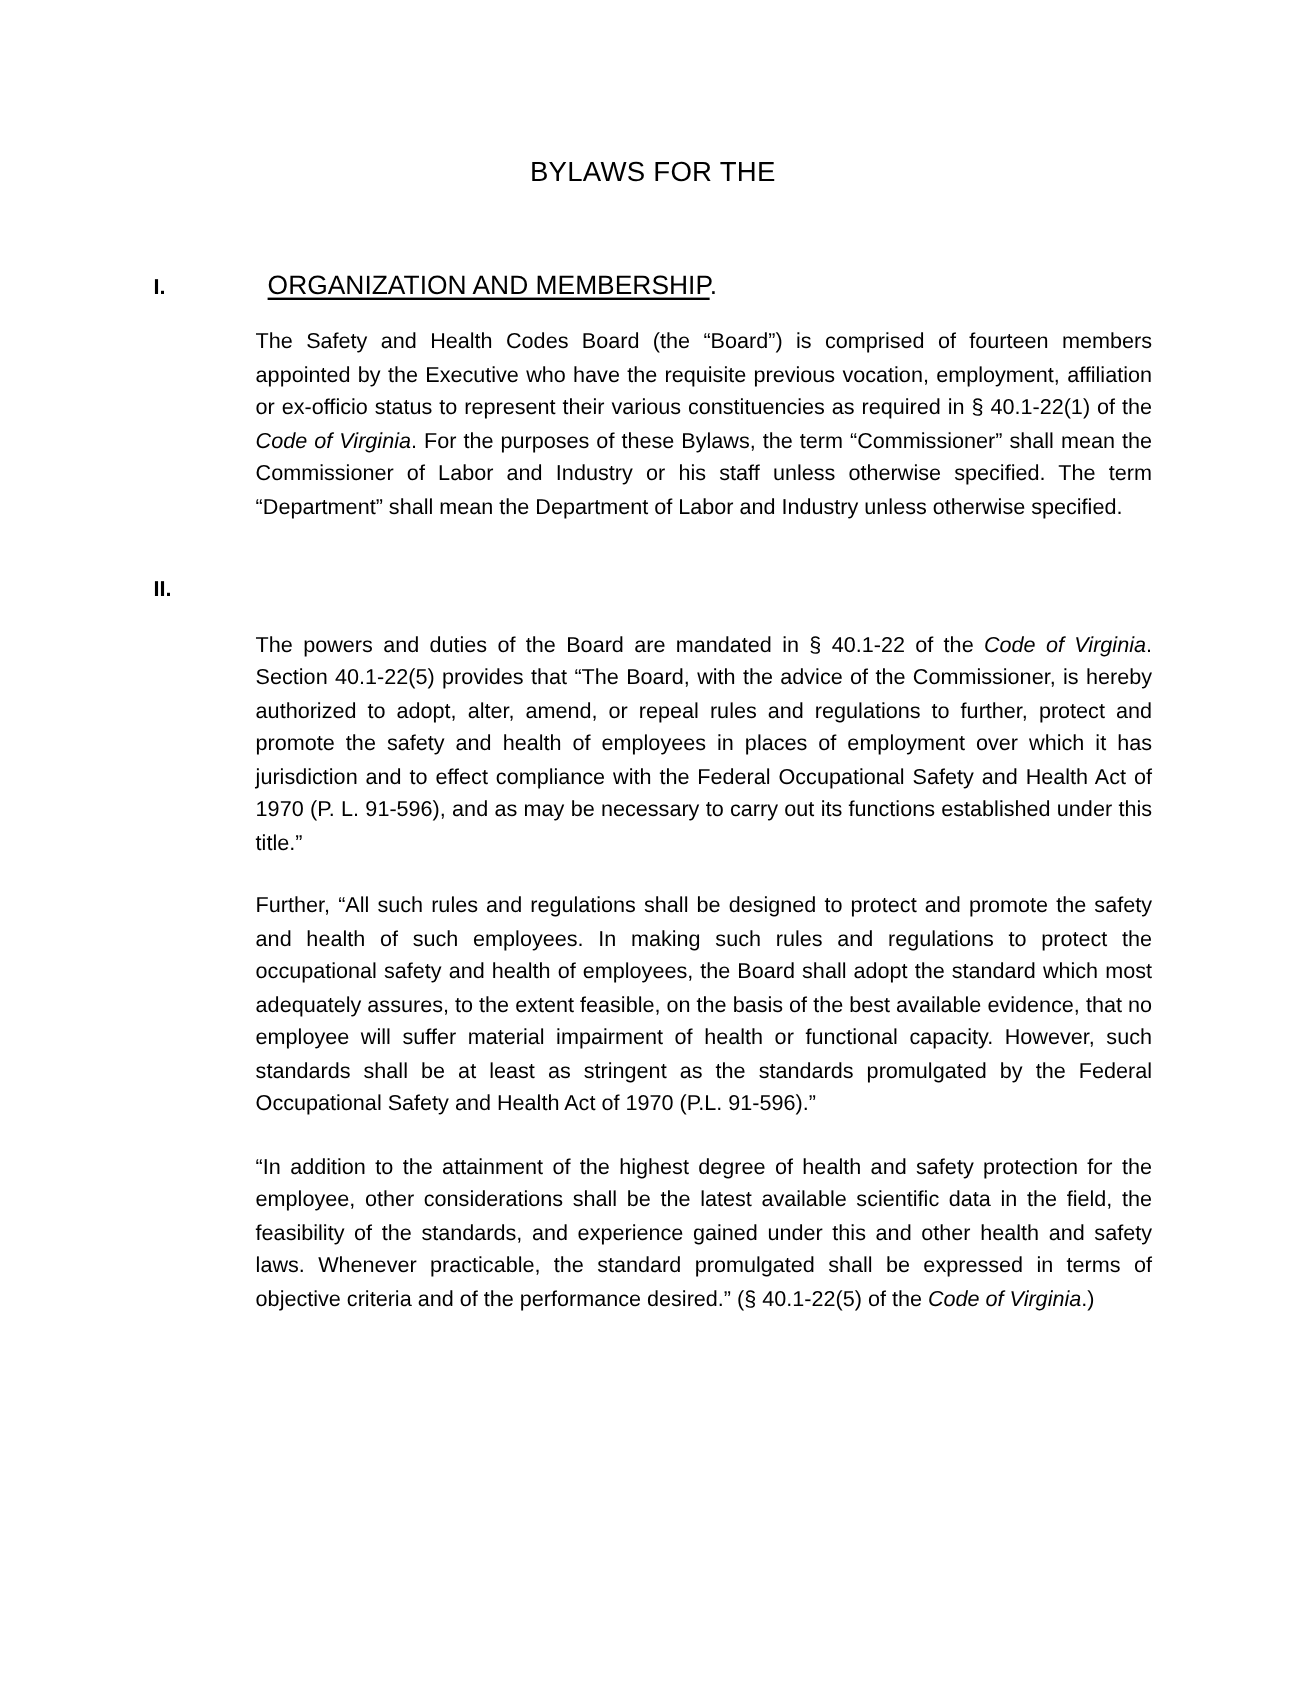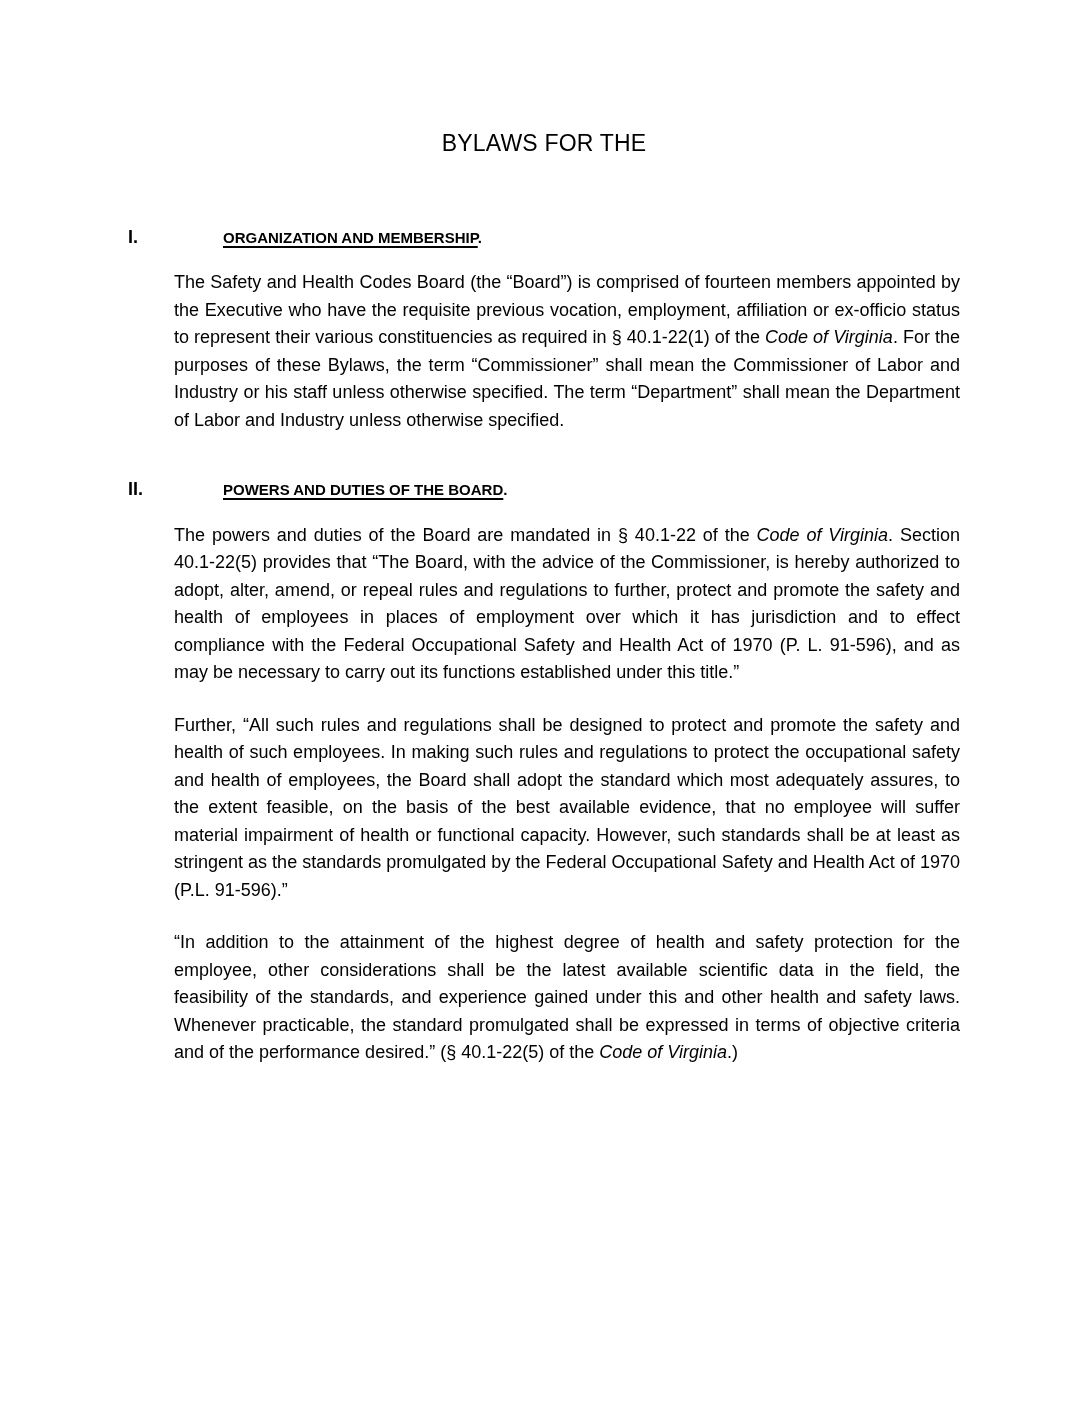--- a/index.html
+++ b/index.html
@@ -34,31 +34,31 @@
   .heading-row {
     display: flex;
     align-items: baseline;
   }
   .section-number {
     flex: 0 0 95px;
     font-weight: bold;
   }
   .section-heading {
     margin: 0;
-    font-size: 15px;
-    font-weight: bold;
+    font-size: 22px;
+    font-weight: normal;
     line-height: 27.5px;
   }
   .heading-underline {
     text-decoration: underline;
     text-decoration-thickness: 2px;
     text-underline-offset: 3px;
   }
   .paragraph {
-    margin: 18px 0 0 46px;
+    margin: 18px 0 0 85px;
     text-align: justify;
   }
   .paragraph + .paragraph {
     margin-top: 25px;
   }
   .italic { font-style: italic; }
 </style>
 </head>
 <body>
 
@@ -72,20 +72,19 @@
     <div class="heading-row">
       <span class="section-number">I.</span>
       <h2 class="section-heading"><span class="heading-underline">ORGANIZATION AND MEMBERSHIP</span><span>.</span></h2>
     </div>
     <p class="paragraph"><span>The Safety and Health Codes Board (the “Board”) is comprised of fourteen members appointed by the Executive who have the requisite previous vocation, employment, affiliation or ex-officio status to represent their various constituencies as required in § 40.1-22(1) of the </span><span class="italic">Code of Virginia</span><span>.  For the purposes of these Bylaws, the term “Commissioner” shall mean the Commissioner of Labor and Industry or his staff unless otherwise specified. The term “Department” shall mean the Department of Labor and Industry unless otherwise specified.</span></p>
   </section>
 
   <section class="doc-section section-2">
     <div class="heading-row">
       <span class="section-number">II.</span>
-      <h2 class="section-heading"><span class="heading-underline">POWERS AND DUTIES OF THE BOARD</span><span>.</span></h2>
     </div>
     <p class="paragraph"><span>The powers and duties of the Board are mandated in § 40.1-22 of the </span><span class="italic">Code of Virginia</span><span>. Section 40.1-22(5) provides that “The Board, with the advice of the Commissioner, is hereby authorized to adopt, alter, amend, or repeal rules and regulations to further, protect and promote the safety and health of employees in places of employment over which it has jurisdiction and to effect compliance with the Federal Occupational Safety and Health Act of 1970 (P. L. 91-596), and as may be necessary to carry out its functions established under this title.”</span></p>
     <p class="paragraph"><span>Further, “All such rules and regulations shall be designed to protect and promote the safety and health of such employees.  In making such rules and regulations to protect the occupational safety and health of employees, the Board shall adopt the standard which most adequately assures, to the extent feasible, on the basis of the best available evidence, that no employee will suffer material impairment of health or functional capacity.  However, such standards shall be at least as stringent as the standards promulgated by the Federal Occupational Safety and Health Act of 1970 (P.L. 91-596).”</span></p>
     <p class="paragraph"><span>“In addition to the attainment of the highest degree of health and safety protection for the employee, other considerations shall be the latest available scientific data in the field, the feasibility of the standards, and experience gained under this and other health and safety laws.  Whenever practicable, the standard promulgated shall be expressed in terms of objective criteria and of the performance desired.” (§ 40.1-22(5) of the </span><span class="italic">Code of Virginia</span><span>.)</span></p>
   </section>
 
 </div>
 
 </body></html>

